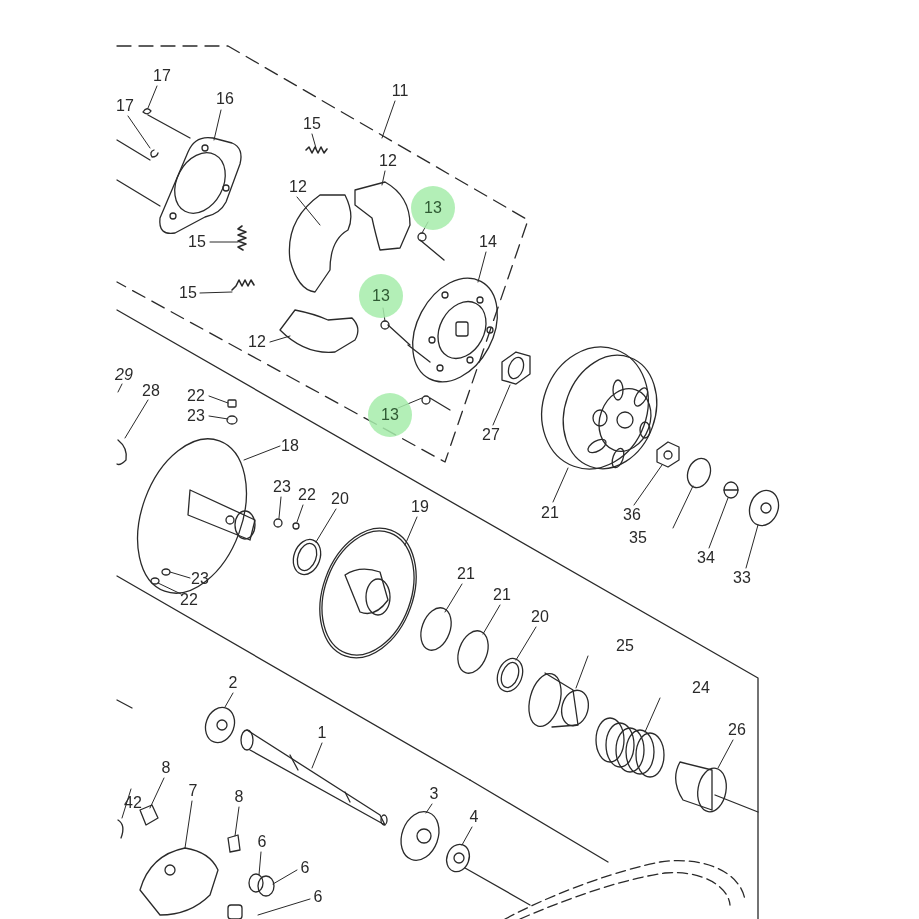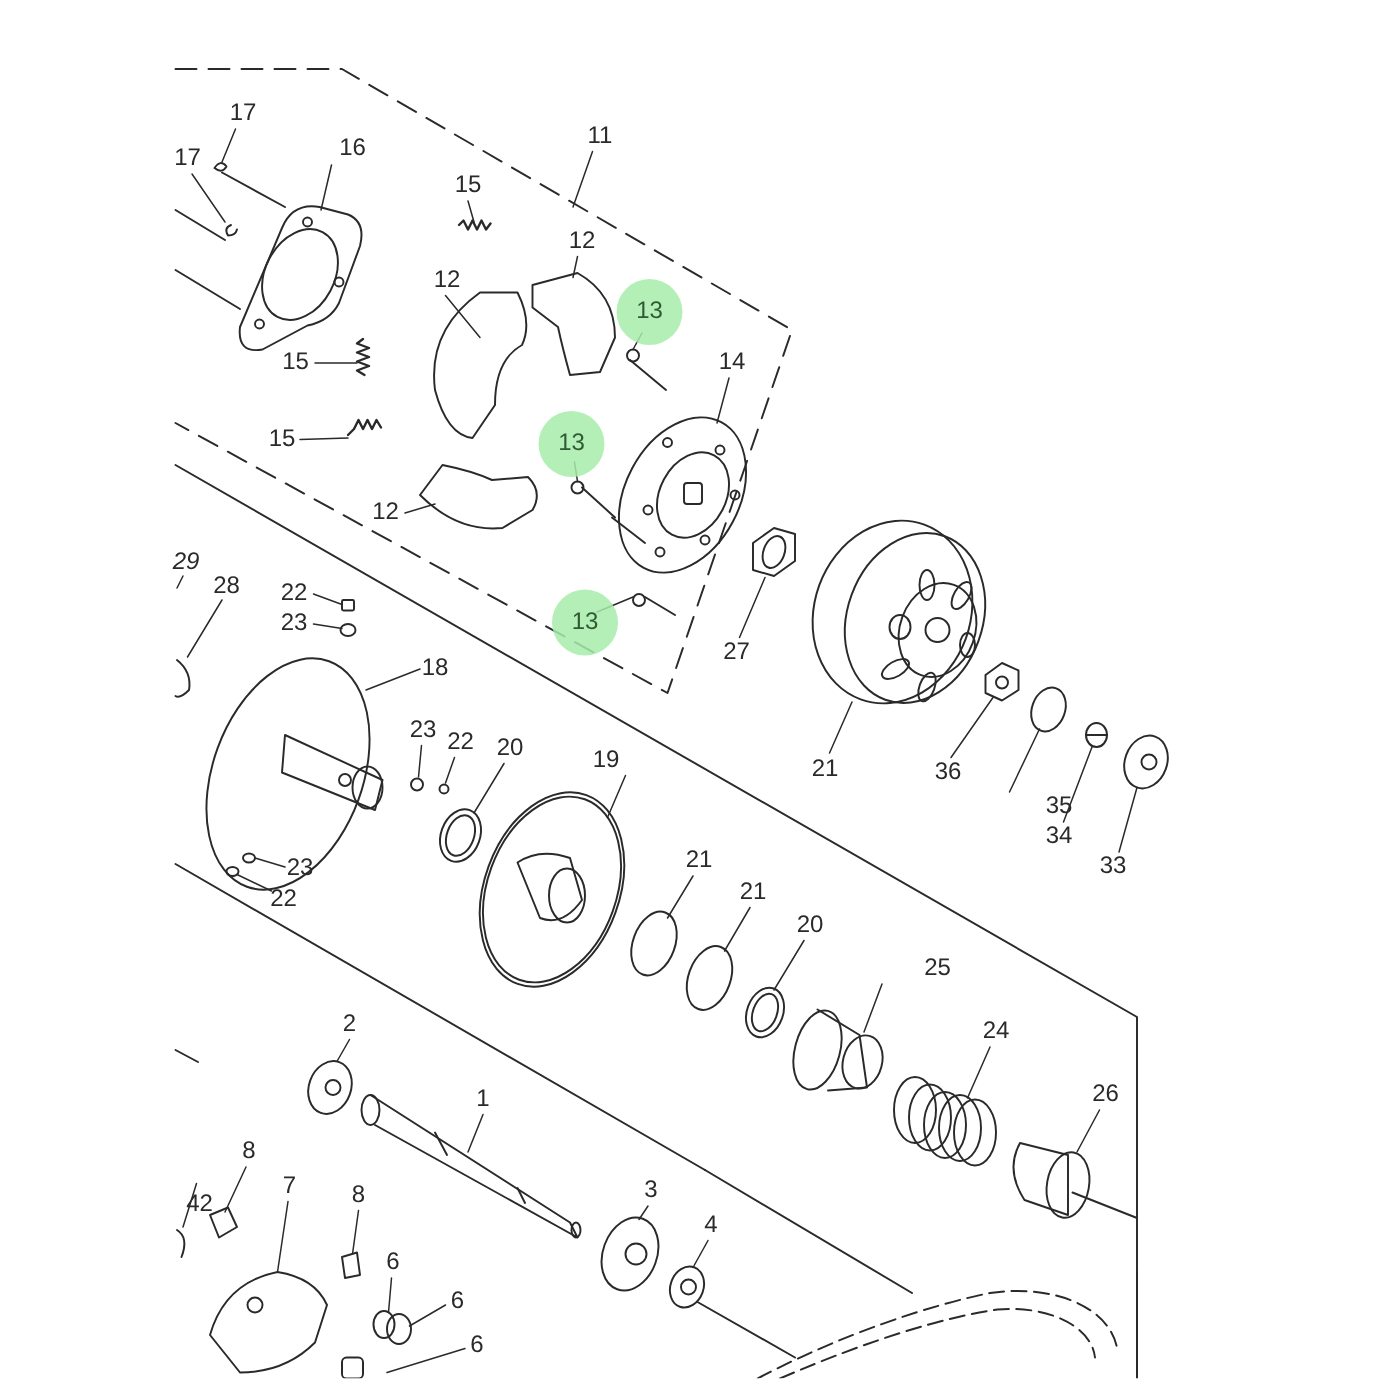--- a/index.html
+++ b/index.html
@@ -269,51 +269,51 @@
     </g>
   </svg>
 
   <div class="hl" style="left:433px;top:208px;"></div>
   <div class="hl" style="left:381px;top:296px;"></div>
   <div class="hl" style="left:390px;top:415px;"></div>
 
   <div id="labels">
       <span class="lbl" style="left: 162px; top: 76px;">17</span>
       <span class="lbl" style="left: 125px; top: 106px;">17</span>
-      <span class="lbl" style="left: 235px; top: 99px;">16</span>
+      <span class="lbl" style="left: 225px; top: 99px;">16</span>
       <span class="lbl" style="left: 400px; top: 91px;">11</span>
       <span class="lbl" style="left: 312px; top: 124px;">15</span>
       <span class="lbl" style="left: 388px; top: 161px;">12</span>
       <span class="lbl" style="left: 298px; top: 187px;">12</span>
       <span class="lbl" style="left: 197px; top: 242px;">15</span>
       <span class="lbl" style="left: 188px; top: 293px;">15</span>
       <span class="lbl" style="left: 488px; top: 242px;">14</span>
       <span class="lbl" style="left: 257px; top: 342px;">12</span>
       <span class="lbl" style="left: 124px; top: 375px; font-style: italic;">29</span>
       <span class="lbl" style="left: 151px; top: 391px;">28</span>
       <span class="lbl" style="left: 196px; top: 396px;">22</span>
       <span class="lbl" style="left: 196px; top: 416px;">23</span>
       <span class="lbl" style="left: 290px; top: 446px;">18</span>
       <span class="lbl" style="left: 491px; top: 435px;">27</span>
       <span class="lbl" style="left: 282px; top: 487px;">23</span>
       <span class="lbl" style="left: 307px; top: 495px;">22</span>
       <span class="lbl" style="left: 340px; top: 499px;">20</span>
-      <span class="lbl" style="left: 404px; top: 507px;">19</span>
+      <span class="lbl" style="left: 420px; top: 507px;">19</span>
       <span class="lbl" style="left: 550px; top: 513px;">21</span>
       <span class="lbl" style="left: 632px; top: 515px;">36</span>
-      <span class="lbl" style="left: 706px; top: 538px;">35</span>
+      <span class="lbl" style="left: 638px; top: 538px;">35</span>
       <span class="lbl" style="left: 706px; top: 558px;">34</span>
       <span class="lbl" style="left: 742px; top: 578px;">33</span>
       <span class="lbl" style="left: 200px; top: 579px;">23</span>
       <span class="lbl" style="left: 189px; top: 600px;">22</span>
       <span class="lbl" style="left: 466px; top: 574px;">21</span>
       <span class="lbl" style="left: 502px; top: 595px;">21</span>
       <span class="lbl" style="left: 540px; top: 617px;">20</span>
       <span class="lbl" style="left: 625px; top: 646px;">25</span>
-      <span class="lbl" style="left: 664px; top: 688px;">24</span>
+      <span class="lbl" style="left: 701px; top: 688px;">24</span>
       <span class="lbl" style="left: 737px; top: 730px;">26</span>
       <span class="lbl" style="left: 233px; top: 683px;">2</span>
       <span class="lbl" style="left: 322px; top: 733px;">1</span>
       <span class="lbl" style="left: 133px; top: 779px; margin-top: 24px;">42</span>
       <span class="lbl" style="left: 166px; top: 768px;">8</span>
       <span class="lbl" style="left: 193px; top: 791px;">7</span>
       <span class="lbl" style="left: 239px; top: 797px;">8</span>
       <span class="lbl" style="left: 434px; top: 794px;">3</span>
       <span class="lbl" style="left: 474px; top: 817px;">4</span>
       <span class="lbl" style="left: 262px; top: 842px;">6</span>

